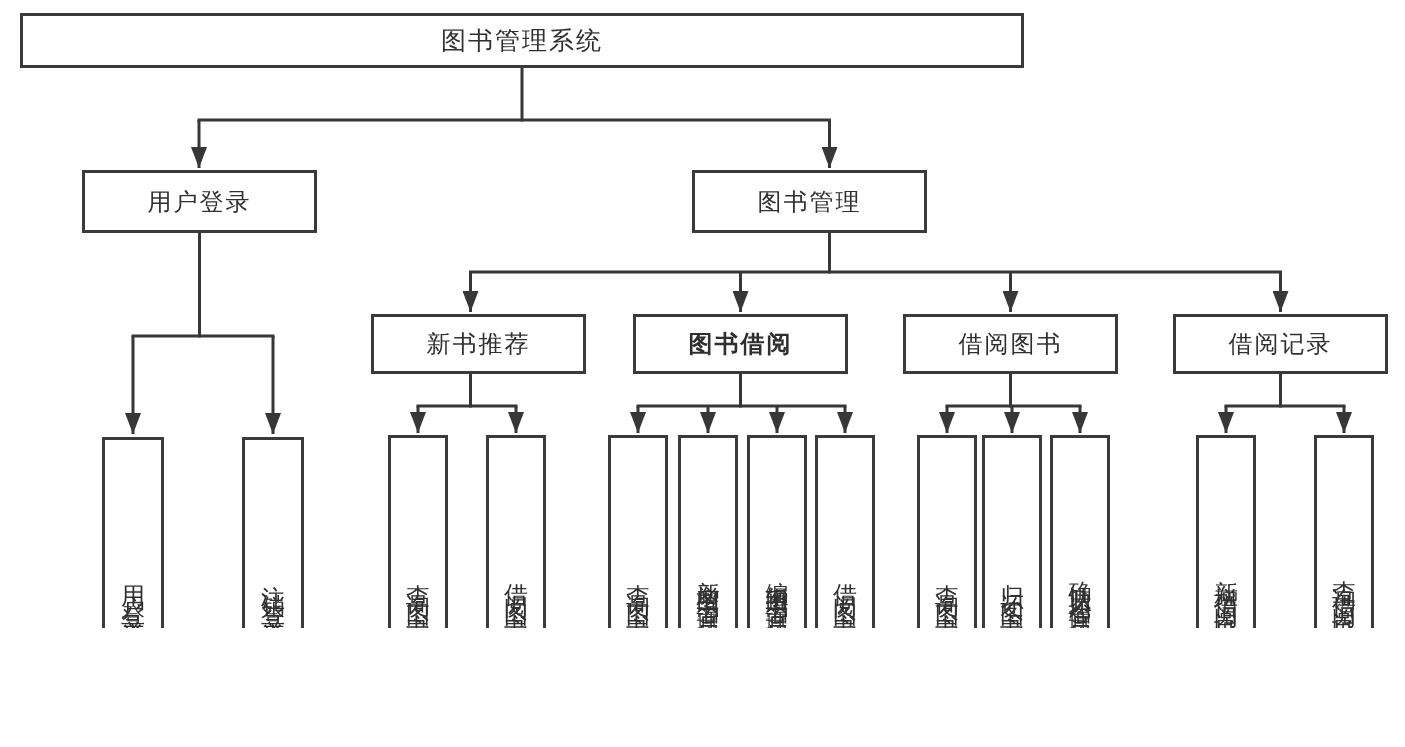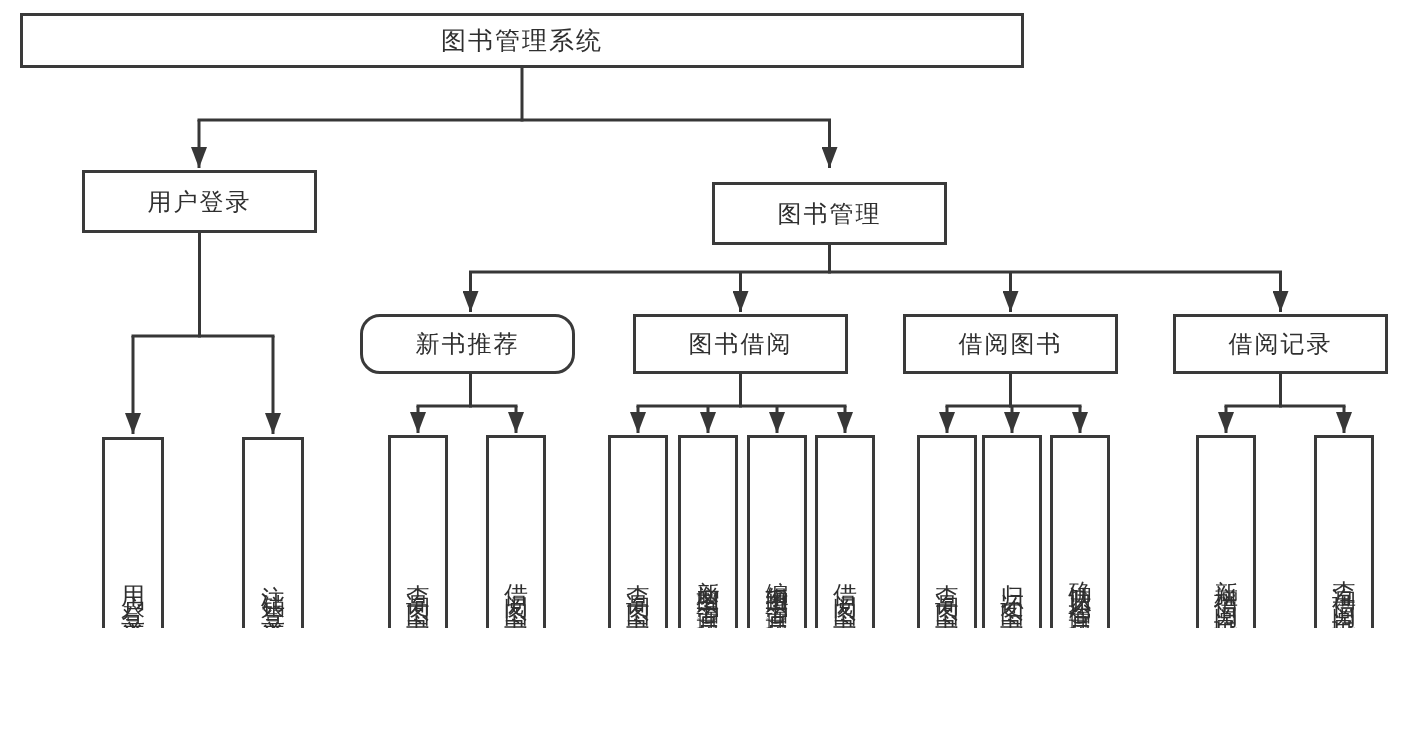--- a/index.html
+++ b/index.html
@@ -121,24 +121,24 @@
         <line x1="1224.5" y1="406" x2="1345.5" y2="406"></line>
         <line x1="1226" y1="406" x2="1226" y2="433" marker-end="url(#ah)"></line>
         <line x1="1344" y1="406" x2="1344" y2="433" marker-end="url(#ah)"></line>
       </g>
     </g>
   </svg>
 
   <div class="box root" style="left:20px; top:13px; width:1004px; height:55px;">图书管理系统</div>
 
   <div class="box" style="left:82px; top:170px; width:235px; height:63px;">用户登录</div>
-  <div class="box" style="left:712px; top:170px; width:235px; height:63px;margin-top:12px;">图书管理</div>
+  <div class="box" style="left:692px; top:170px; width:235px; height:63px;">图书管理</div>
 
-  <div class="box" style="left:360px; top:314px; width:215px; height:60px;border-radius:20px;">新书推荐</div>
-  <div class="box" style="left:633px; top:314px; width:215px; height:60px;">图书借阅</div>
+  <div class="box" style="left:371px; top:314px; width:215px; height:60px;">新书推荐</div>
+  <div class="box" style="left:633px; top:314px; width:215px; height:60px;font-weight:bold;">图书借阅</div>
   <div class="box" style="left:903px; top:314px; width:215px; height:60px;">借阅图书</div>
   <div class="box" style="left:1173px; top:314px; width:215px; height:60px;">借阅记录</div>
 
   <div class="box vbox" style="left:102px; top:437px; width:62px; height:298px;">用户登录</div>
   <div class="box vbox" style="left:242px; top:437px; width:62px; height:298px;">注销登录</div>
 
   <div class="box vbox" style="left:388px; top:435px; width:60px; height:300px;">查询图书</div>
   <div class="box vbox" style="left:486px; top:435px; width:60px; height:300px;">借阅图书</div>
 
   <div class="box vbox" style="left:608px; top:435px; width:60px; height:300px;">查询图书</div>

